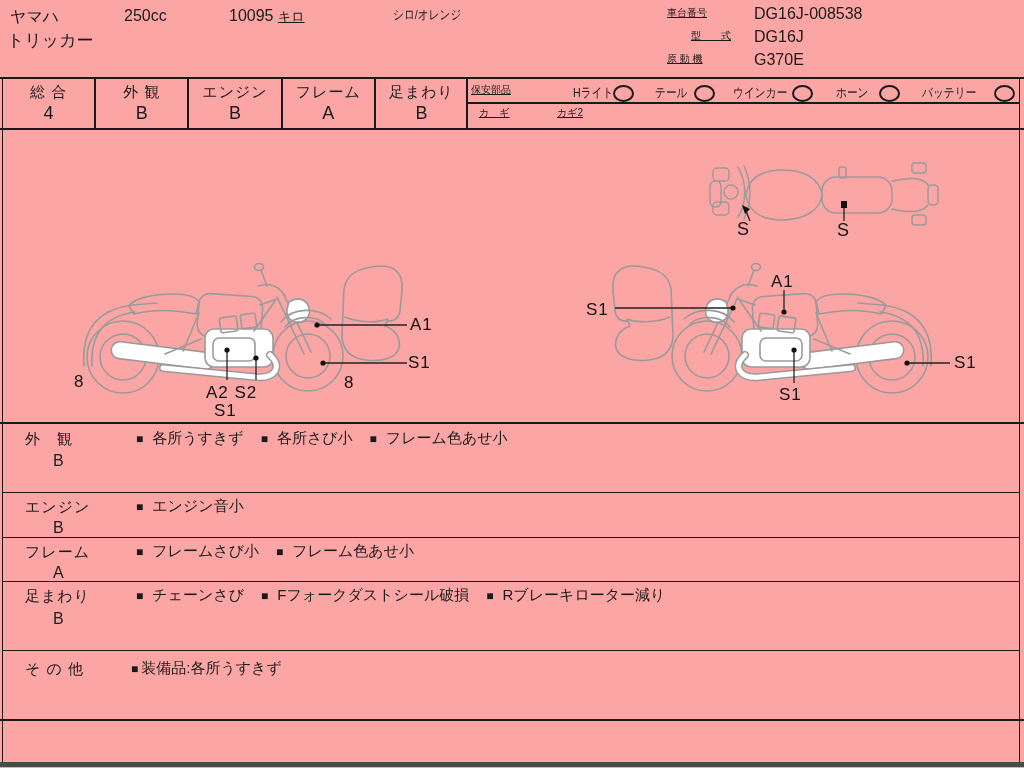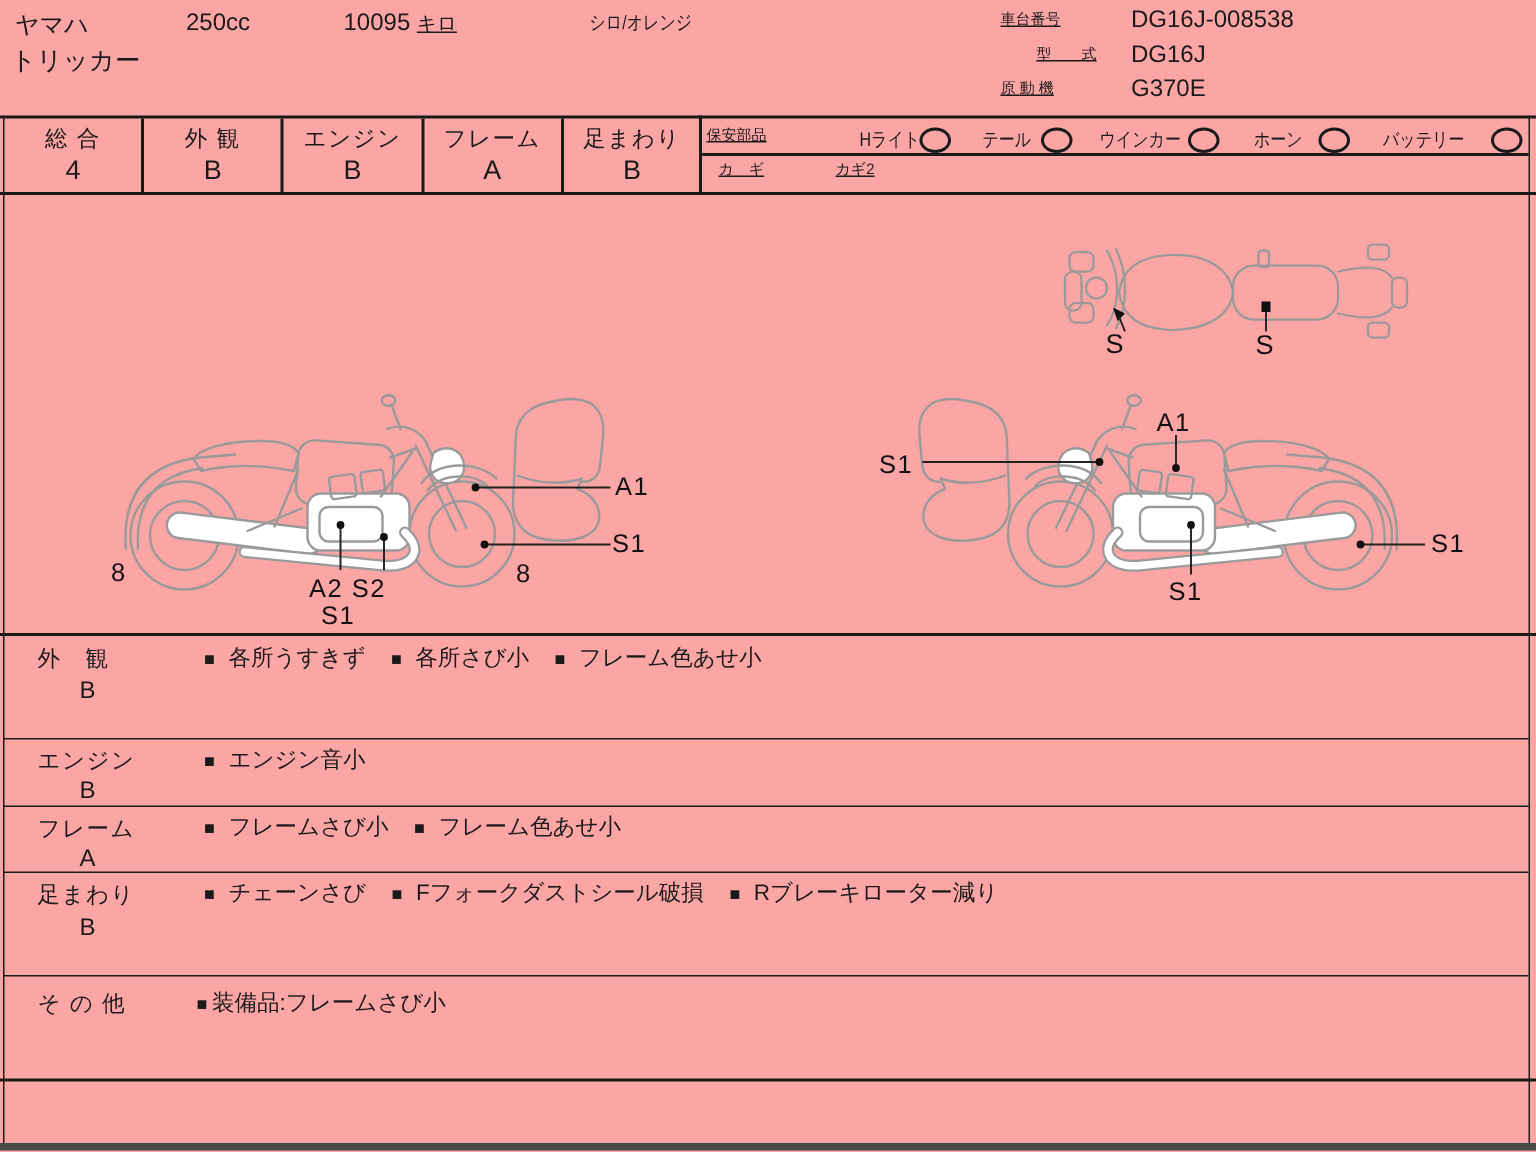--- a/index.html
+++ b/index.html
@@ -246,21 +246,21 @@
     <span class="item">
         <span class="bullet">■</span>
         <span>Rブレーキローター減り</span>
       </span>
   </div>
 
   <span class="abs remark-label" style="left:25px;top:660px;">そ の 他</span>
   <div class="items abs" style="left:131px;top:659px;">
     <span class="item" style="gap:3px;">
         <span class="bullet">■</span>
-        <span>装備品:フレームさび小</span>
+        <span>装備品:各所うすきず</span>
       </span>
   </div>
 
   <div class="ln" style="left:0;top:77px;width:1024px;height:2px;"></div>
   <div class="ln" style="left:467px;top:102px;width:552px;height:1.5px;"></div>
   <div class="ln" style="left:0;top:128px;width:1024px;height:2px;"></div>
   <div class="ln" style="left:466px;top:77px;width:2px;height:53px;"></div>
   <div class="ln" style="left:0;top:422px;width:1024px;height:2px;"></div>
   <div class="ln" style="left:2px;top:492px;width:1017px;height:1.2px;"></div>
   <div class="ln" style="left:2px;top:537px;width:1017px;height:1.2px;"></div>

